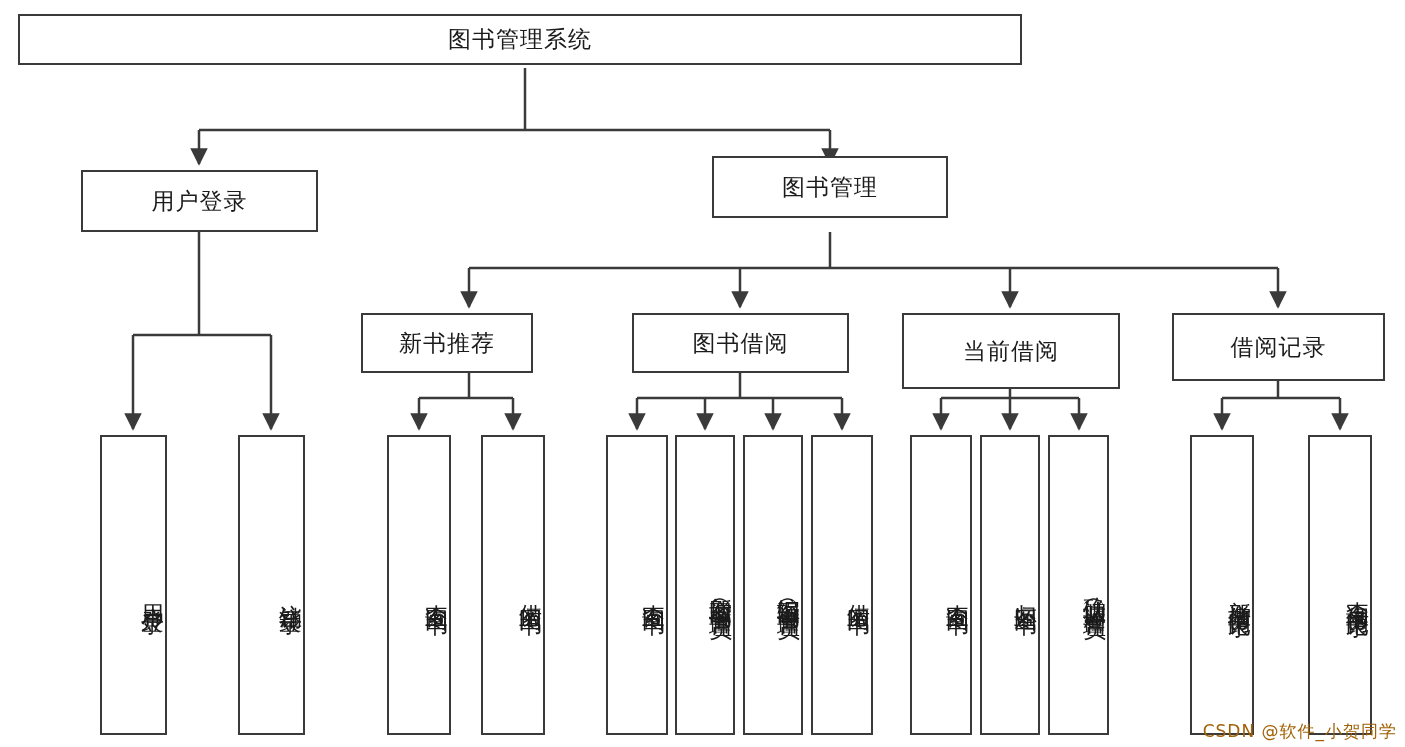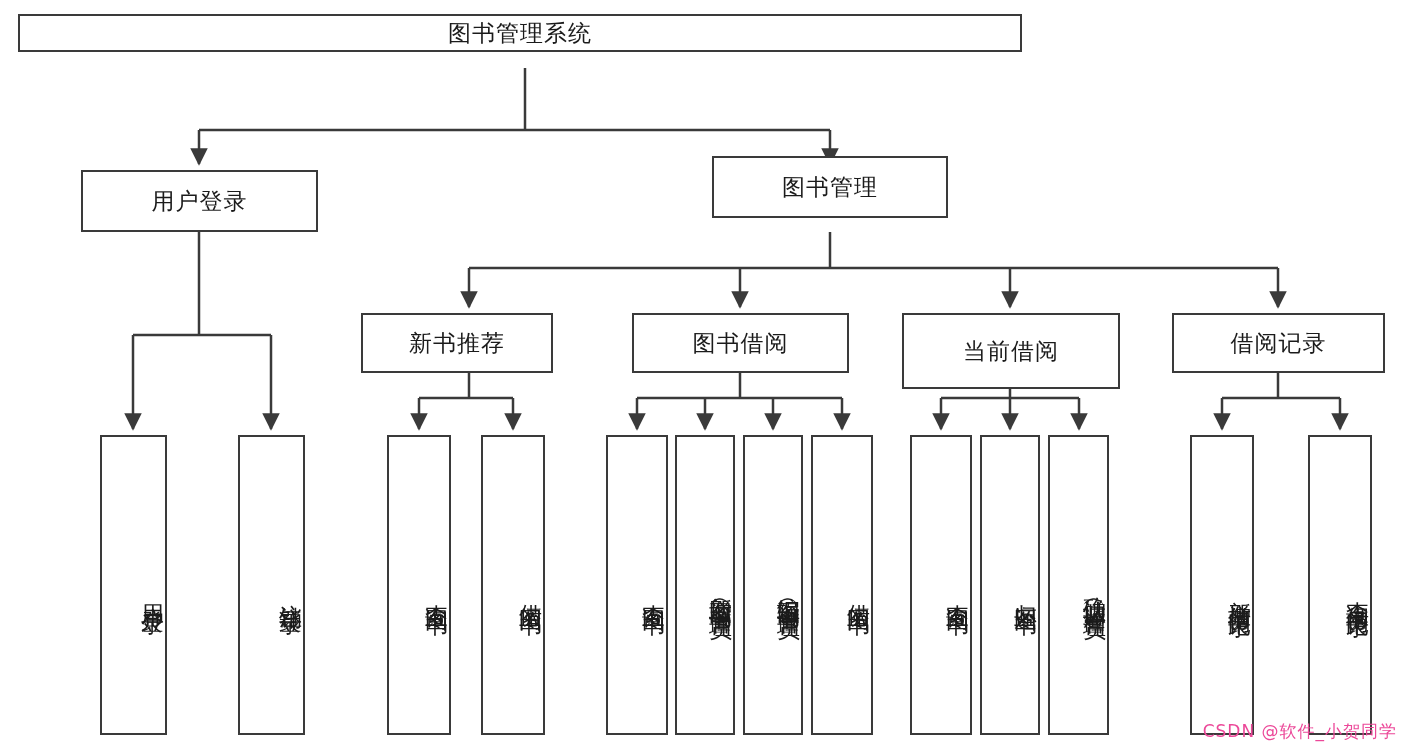--- a/index.html
+++ b/index.html
@@ -51,21 +51,21 @@
   .node.v .vlabel {
     writing-mode: vertical-rl;
     text-orientation: upright;
     display: block;
   }
   #watermark {
     position: absolute;
     right: 8px;
     bottom: 4px;
     font-size: 17px;
-    color: #ec4899;
+    color: #a16207;
     letter-spacing: 1px;
     white-space: nowrap;
     pointer-events: none;
   }
 </style>
 </head>
 <body>
 
 <div id="canvas">
 
@@ -112,41 +112,41 @@
       <path d="M 1010 398 L 1010 429" marker-end="url(#arw)"></path>
       <path d="M 1079 398 L 1079 429" marker-end="url(#arw)"></path>
 
       <path d="M 1278 373 L 1278 398"></path>
       <path d="M 1222 398 L 1340 398"></path>
       <path d="M 1222 398 L 1222 429" marker-end="url(#arw)"></path>
       <path d="M 1340 398 L 1340 429" marker-end="url(#arw)"></path>
     </g>
   </svg>
 
-  <div class="node h" style="left:18px; top:14px; width:1004px; height:38px;">
+  <div class="node h" style="left:18px; top:14px; width:1004px; height:51px;">
     <span>图书管理系统</span>
   </div>
 
   <div class="node h" style="left:81px; top:170px; width:237px; height:62px;">
     <span>用户登录</span>
   </div>
   <div class="node h" style="left:712px; top:156px; width:236px; height:62px;">
     <span>图书管理</span>
   </div>
 
-  <div class="node h" style="left:361px; top:313px; width:192px; height:60px;">
+  <div class="node h" style="left:361px; top:313px; width:172px; height:60px;">
     <span>新书推荐</span>
   </div>
   <div class="node h" style="left:632px; top:313px; width:217px; height:60px;">
     <span>图书借阅</span>
   </div>
   <div class="node h" style="left:902px; top:313px; width:218px; height:76px;">
     <span>当前借阅</span>
   </div>
-  <div class="node h" style="left:1172px; top:313px; width:213px; height:60px;">
+  <div class="node h" style="left:1172px; top:313px; width:213px; height:68px;">
     <span>借阅记录</span>
   </div>
 
   <div class="node v" style="left:100px; top:435px; width:67px; height:300px;">
     <span class="vlabel">用户登录</span>
   </div>
   <div class="node v" style="left:238px; top:435px; width:67px; height:300px;">
     <span class="vlabel">注销登录</span>
   </div>
 

